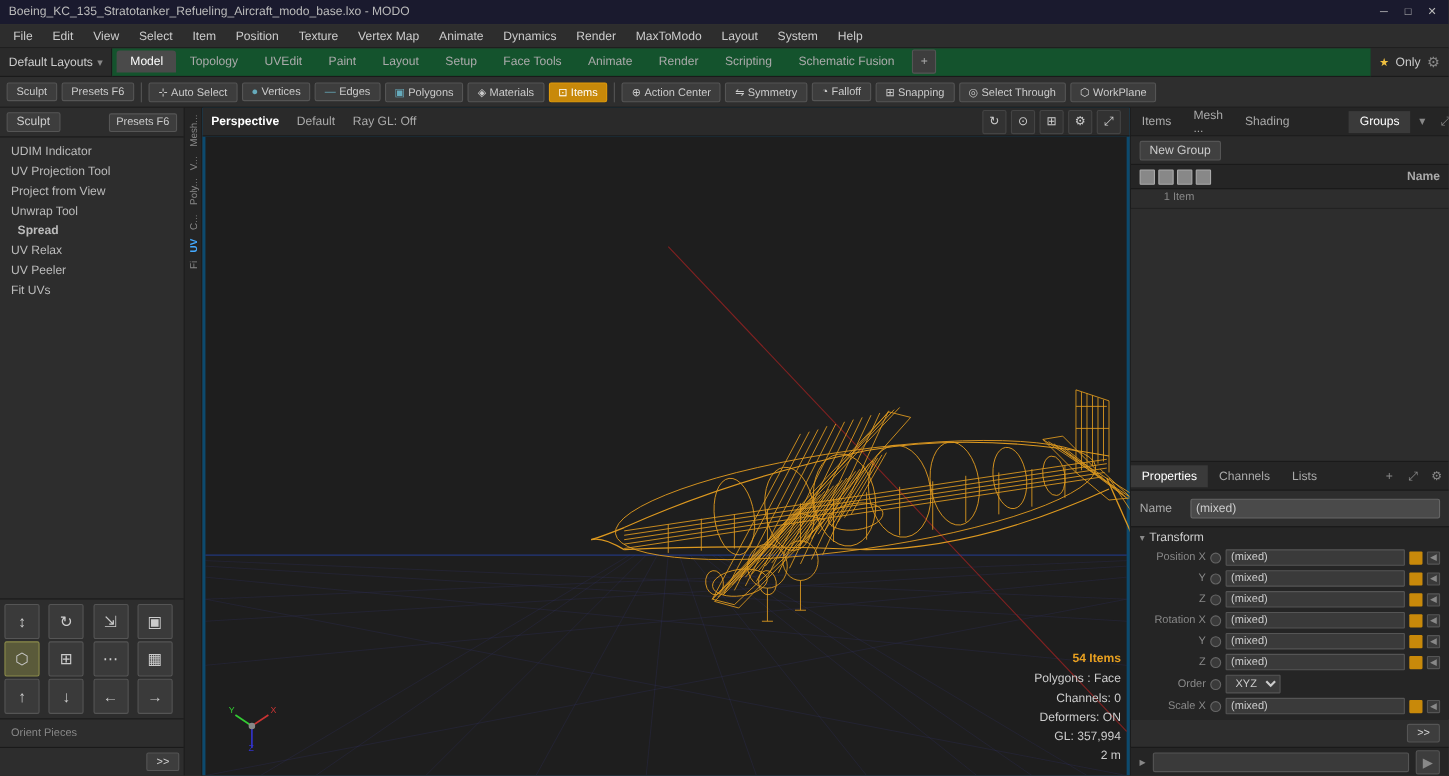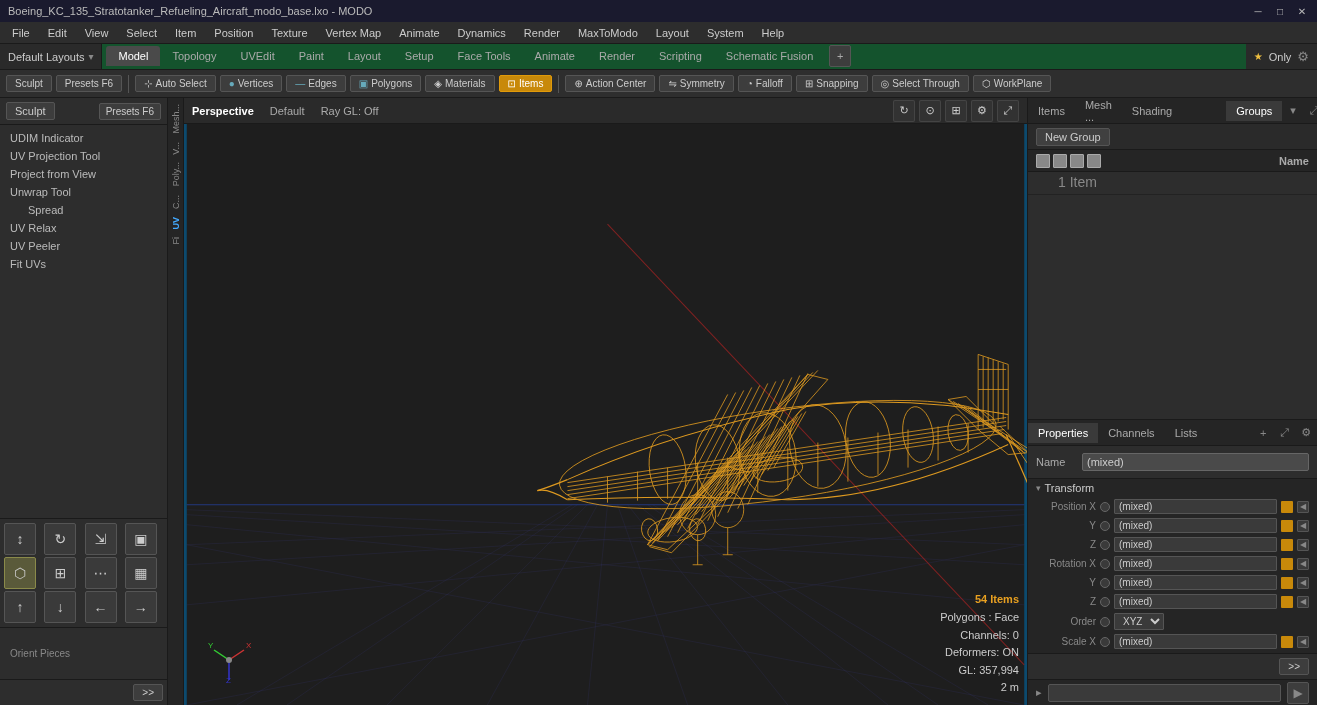--- a/index.html
+++ b/index.html
@@ -185,21 +185,21 @@
       cursor: pointer;
       display: flex;
       align-items: center;
       justify-content: center;
       color: #ccc;
       font-size: 14px;
     }
     .tool-icon-btn.active { background: #5a5a3a; border-color: #8a8a4a; }
 
     .orient-pieces {
-      padding: 20px 10px;
+      padding: 7px 10px;
       font-size: 10px;
       color: #888;
       border-top: 1px solid #1a1a1a;
     }
 
     
     #vertical-strip {
       width: 16px;
       background: #252525;
       border-right: 1px solid #1a1a1a;
@@ -660,21 +660,21 @@
       <button class="sculpt-btn">Sculpt</button>
       <div style="display:flex;align-items:center;gap:4px;">
         <button class="preset-btn">Presets F6</button>
       </div>
     </div>
     <div class="tool-list">
       <div class="tool-list-item">UDIM Indicator</div>
       <div class="tool-list-item">UV Projection Tool</div>
       <div class="tool-list-item">Project from View</div>
       <div class="tool-list-item">Unwrap Tool</div>
-      <div class="tool-list-item" style="padding-left:28px;">Spread</div>
+      <div class="tool-list-item" style="padding-left:16px;font-weight:bold;">Spread</div>
       <div class="tool-list-item">UV Relax</div>
       <div class="tool-list-item">UV Peeler</div>
       <div class="tool-list-item">Fit UVs</div>
     </div>
     <div class="tool-icons-grid">
       <div class="tool-icon-btn">↕</div>
       <div class="tool-icon-btn">↻</div>
       <div class="tool-icon-btn">⇲</div>
       <div class="tool-icon-btn">▣</div>
       <div class="tool-icon-btn active">⬡</div>
@@ -913,21 +913,21 @@
 
         <div style="display:flex;gap:3px;align-items:center;">
           <div style="width:14px;height:14px;background:#888;border:1px solid #aaa;border-radius:1px;cursor:pointer;"></div>
           <div style="width:14px;height:14px;background:#888;border:1px solid #aaa;border-radius:1px;cursor:pointer;"></div>
           <div style="width:14px;height:14px;background:#888;border:1px solid #aaa;border-radius:1px;cursor:pointer;"></div>
           <div style="width:14px;height:14px;background:#888;border:1px solid #aaa;border-radius:1px;cursor:pointer;"></div>
         </div>
         <div style="margin-left:auto;font-size:11px;color:#aaa;font-weight:bold;">Name</div>
       </div>
 
-      <div style="padding:2px 8px 4px 30px;font-size:14px;color:#888;border-bottom:1px solid #222;">1 Item</div>
+      <div style="padding:2px 8px 4px 30px;font-size:10px;color:#888;border-bottom:1px solid #222;">1 Item</div>
 
       <div style="flex:1;background:#2d2d2d;"></div>
     </div>
 
     <div class="properties-panel">
       <div class="props-tabs">
         <span class="props-tab active">Properties</span>
         <span class="props-tab">Channels</span>
         <span class="props-tab">Lists</span>
         <span class="props-tab-plus">+</span>

